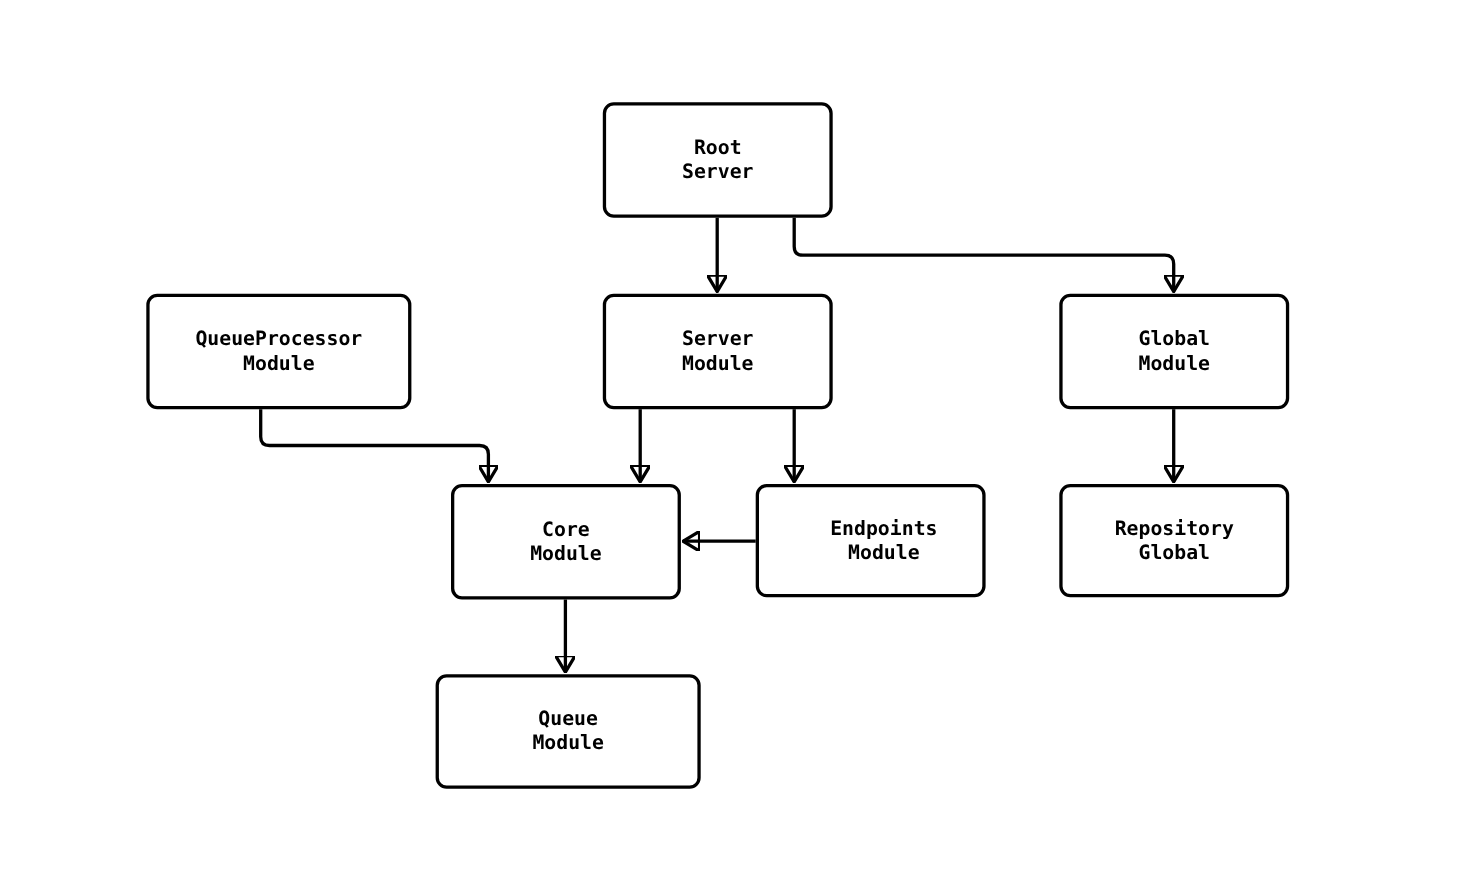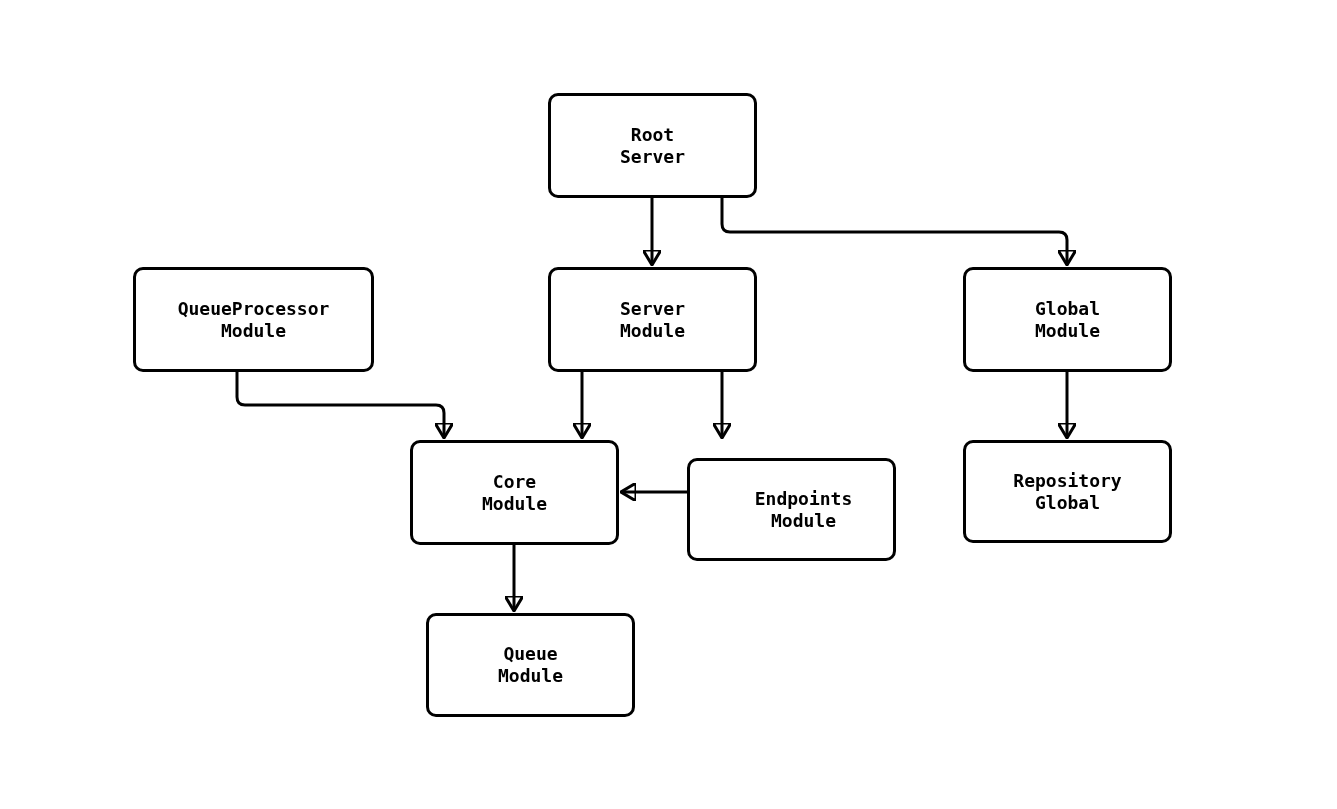--- a/index.html
+++ b/index.html
@@ -42,23 +42,23 @@
     font-size: 18px;
     line-height: 22px;
     color: #000000;
   }
   
   #node-root           { left: 548px; top:  93px; width: 209px; height: 105px; }
   #node-queueprocessor { left: 133px; top: 267px; width: 241px; height: 105px; }
   #node-server         { left: 548px; top: 267px; width: 209px; height: 105px; }
   #node-global         { left: 963px; top: 267px; width: 209px; height: 105px; text-align: right; }
   #node-core           { left: 410px; top: 440px; width: 209px; height: 105px; }
-  #node-endpoints      { left: 687px; top: 458px; width: 209px; height: 103px; padding-left: 24px; }
+  #node-endpoints      { left: 687px; top: 440px; width: 209px; height: 103px; padding-left: 24px; }
   #node-repository     { left: 963px; top: 440px; width: 209px; height: 103px; }
-  #node-queue          { left: 426px; top: 613px; width: 209px; height: 104px; }
+  #node-queue          { left: 396px; top: 613px; width: 241px; height: 104px; }
 </style>
 </head>
 <body>
 
 <div class="canvas">
 
   <svg class="edges" viewBox="0 0 1337 809" xmlns="http://www.w3.org/2000/svg">
     <defs>
       <marker id="arrow" markerUnits="userSpaceOnUse" markerWidth="16" markerHeight="18" refX="15" refY="9" orient="auto">
         <path d="M0,0 L15,9 L0,18 Z" fill="#000000" stroke="none"></path>

